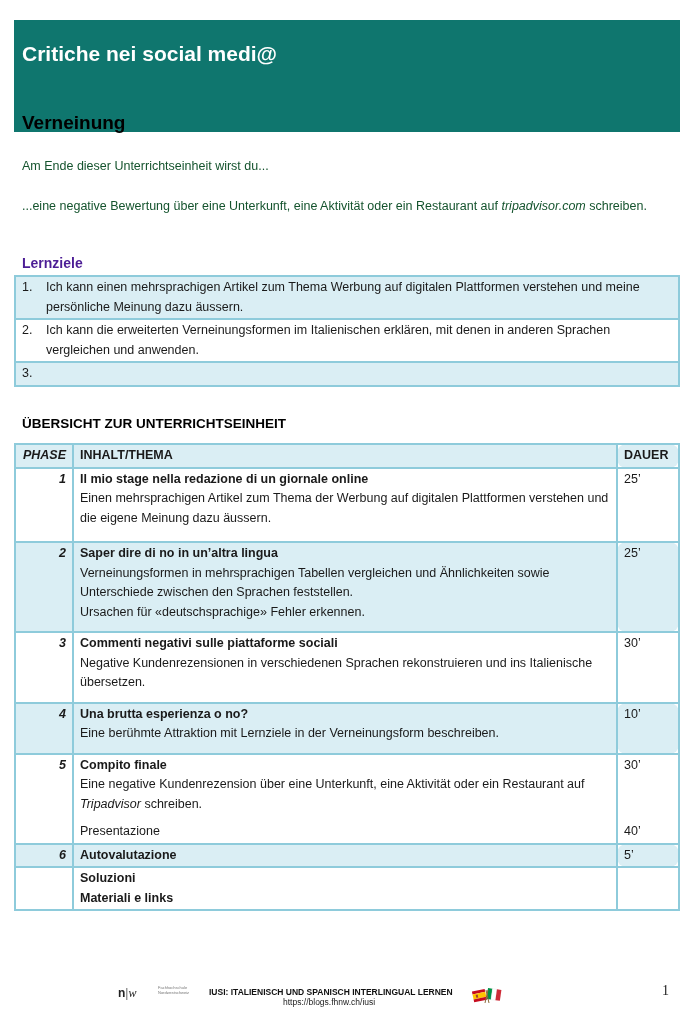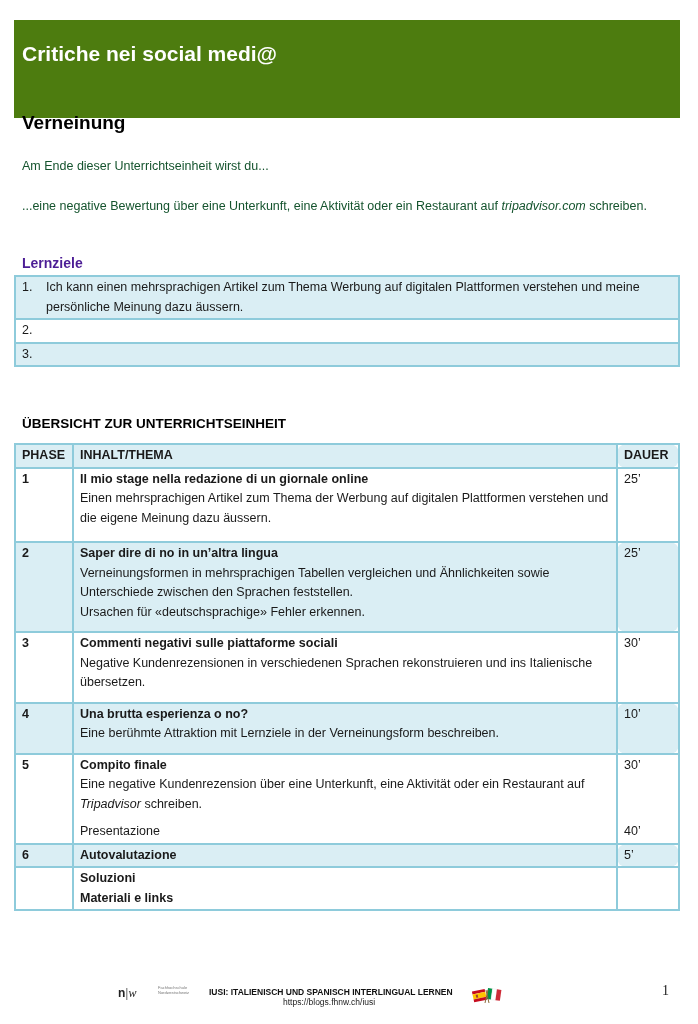--- a/index.html
+++ b/index.html
@@ -1,21 +1,21 @@
 <!DOCTYPE html>
 <html><head>
 <meta charset="utf-8">
 <style>
   * { box-sizing: border-box; margin: 0; padding: 0; }
   html, body { width: 698px; height: 1024px; background: #ffffff; }
   body { font-family: "Liberation Sans", sans-serif; color: #1a1a1a; position: relative; overflow: hidden; }
 
   .banner {
-    position: absolute; left: 14px; top: 20px; width: 666px; height: 98px;
-    background: #4d7c0f;
+    position: absolute; left: 14px; top: 20px; width: 666px; height: 112px;
+    background: #0f766e;
   }
   .banner-title {
     position: absolute; left: 8px; top: 0; height: 98px; line-height: 66px;
     color: #ffffff; font-size: 21px; font-weight: bold; padding-top: 0;
   }
   .banner-title { top: 20px; line-height: 28px; }
 
   .h1 { position: absolute; left: 22px; top: 112px; font-size: 19px; font-weight: bold; color: #000; }
   .p { position: absolute; left: 22px; font-size: 12.5px; line-height: 20px; color: #14532d; }
   .p1 { top: 156px; }
@@ -40,21 +40,21 @@
   .h3 { position: absolute; left: 22px; top: 416px; font-size: 13.5px; font-weight: bold; color: #000; }
 
   table.overview {
     position: absolute; left: 14px; top: 443px; width: 666px;
     border-collapse: collapse; font-size: 12.5px; line-height: 19.5px;
   }
   table.overview td, table.overview th {
     border: 2px solid #8ecbdb; vertical-align: top; padding: 1px 6px;
   }
   table.overview th { background: #daeef4; font-weight: bold; text-align: left; }
-  table.overview th.c1, table.overview td.c1 { text-align: left; width: 58px; font-weight: bold; }
+  table.overview th.c1, table.overview td.c1 { text-align: right; width: 58px; font-weight: bold; font-style: italic; }
   table.overview th.c3, table.overview td.c3 { width: 62px; border-radius: 9px; }
   table.overview tr.shaded td { background: #daeef4; }
   .row-title { font-weight: bold; display: block; }
   .row-desc { display: block; }
   .row-desc i { font-style: italic; }
   .gap { display: block; height: 12px; }
   .spacer { display: block; height: 8px; }
 
   .footer { position: absolute; left: 0; top: 980px; width: 698px; height: 40px; }
   .logo { position: absolute; left: 118px; top: 6px; font-size: 12px; font-weight: bold; color: #222; }
@@ -79,20 +79,21 @@
 
 <div class="h2">Lernziele</div>
 
 <div class="goals">
   <div class="goal shaded">
     <span class="num">1.</span>
     <span class="txt">Ich kann einen mehrsprachigen Artikel zum Thema Werbung auf digitalen Plattformen verstehen und meine persönliche Meinung dazu äussern.</span>
   </div>
   <div class="goal">
     <span class="num">2.</span>
+    <span class="txt">Ich kann die erweiterten Verneinungsformen im Italienischen erklären, mit denen in anderen Sprachen vergleichen und anwenden.</span>
   </div>
   <div class="goal shaded">
     <span class="num">3.</span>
   </div>
 </div>
 
 <div class="h3">ÜBERSICHT ZUR UNTERRICHTSEINHEIT</div>
 
 <table class="overview">
   <tbody>

